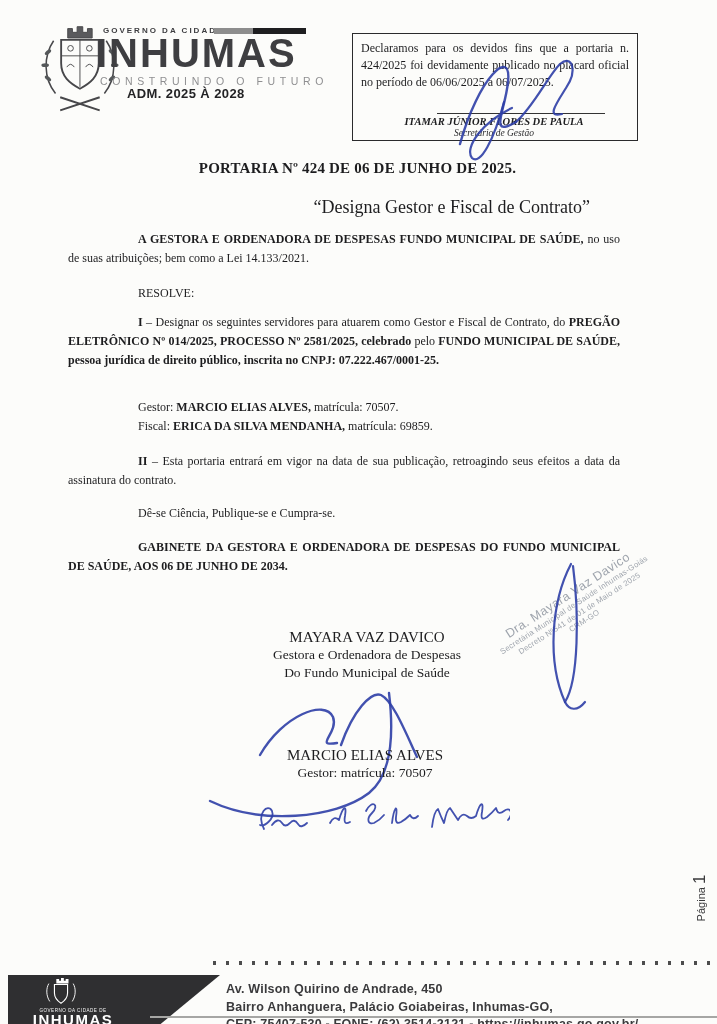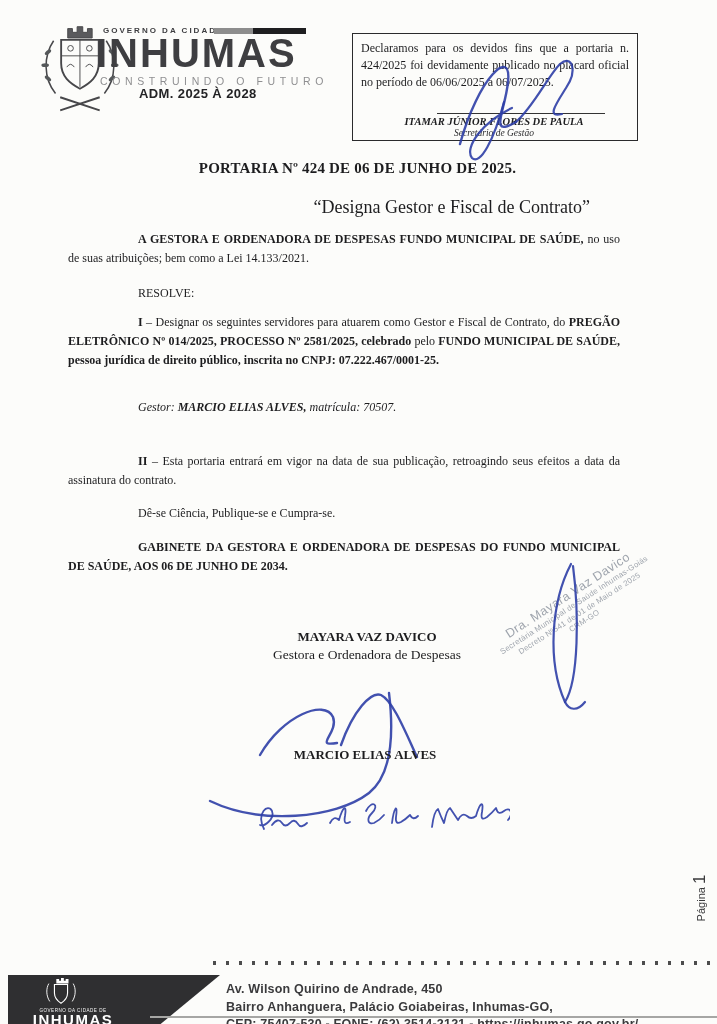--- a/index.html
+++ b/index.html
@@ -31,21 +31,21 @@
   .signer-title{font-size:9.5px;font-style:italic;text-align:center;width:230px;color:#2a2a2c;}
 
   
   .doc-title{width:545px;text-align:center;font-weight:bold;font-size:15px;letter-spacing:.2px;}
   .epigraph{width:505px;text-align:right;font-size:18px;}
   .para{left:68px;width:552px;font-size:12px;line-height:19px;text-align:justify;position:absolute;}
   .indent{text-indent:70px;}
   .nojust{text-align:left;}
 
   
-  .sig-name{font-weight:bold;font-size:13px;line-height:18px;}
+  .sig-name{font-weight:normal;font-size:15px;line-height:18px;}
   .sig-role{font-size:13.5px;line-height:18px;}
   .sig-block{text-align:center;}
 
   
   .stamp{width:215px;transform:rotate(-33deg);transform-origin:center;
     text-align:center;color:#9aa0a9;font-family:"Liberation Sans",sans-serif;opacity:.95;}
   .stamp-l1{font-size:12.5px;line-height:14px;letter-spacing:.5px;}
   .stamp-l2,.stamp-l3,.stamp-l4{font-size:7.8px;line-height:9.5px;letter-spacing:.3px;}
 
   
@@ -93,67 +93,70 @@
       <ellipse cx="85" cy="32" rx="4" ry="2" fill="#55585a" stroke="none" transform="rotate(40 85 32)"></ellipse>
       <ellipse cx="88" cy="46" rx="4" ry="2" fill="#55585a" stroke="none"></ellipse>
       <ellipse cx="85" cy="60" rx="4" ry="2" fill="#55585a" stroke="none" transform="rotate(-40 85 60)"></ellipse>
       <path d="M30 80 L72 94 M72 80 L30 94" stroke-width="2.2"></path>
     </g>
   </svg>
   <div class="abs gov-label" style="left:103px;top:26px;">GOVERNO DA CIDADE DE</div>
   <div class="abs brand-bar" style="left:214px;top:28px;"></div>
   <div class="abs city-name" style="left:96px;top:33px;">INHUMAS</div>
   <div class="abs slogan" style="left:100px;top:75px;">CONSTRUINDO O FUTURO</div>
-  <div class="abs adm" style="left:139px;top:86px;">ADM. 2025 À 2028</div>
+  <div class="abs adm" style="left:127px;top:86px;">ADM. 2025 À 2028</div>
 
   <div class="abs decl-box" style="left:352px;top:33px;">
     <div class="decl-text">Declaramos para os devidos fins que a portaria n. 424/2025 foi devidamente publicado no placard oficial no período de 06/06/2025 a 06/07/2025.</div>
     <div class="abs decl-sigline" style="left:84px;top:79px;"></div>
     <div class="abs signer-name" style="left:26px;top:82px;">ITAMAR JÚNIOR FLORES DE PAULA</div>
     <div class="abs signer-title" style="left:26px;top:94px;">Secretário de Gestão</div>
   </div>
   <svg class="abs ink" style="left:420px;top:36px;" width="200" height="145" viewBox="0 0 200 145">
     <path d="M40 108 C58 42, 92 10, 88 46 C85 76, 68 102, 96 86" stroke-width="2.4"></path>
     <path d="M96 86 C114 70, 128 40, 140 28 C152 18, 158 34, 146 52 C136 68, 126 82, 142 78" stroke-width="2.2"></path>
     <path d="M84 66 C74 104, 60 130, 52 122 C44 112, 62 86, 92 72" stroke-width="2.2"></path>
   </svg>
 
   <div class="abs doc-title" style="left:85px;top:160px;">PORTARIA Nº 424 DE 06 DE JUNHO DE 2025.</div>
   <div class="abs epigraph" style="left:85px;top:197px;">“Designa Gestor e Fiscal de Contrato”</div>
 
   <div class="para indent" style="top:230px;"><span class="b">A GESTORA E ORDENADORA DE DESPESAS FUNDO MUNICIPAL DE SAÚDE,</span><span> no uso de suas atribuições; bem como a Lei 14.133/2021.</span></div>
   <div class="para indent nojust" style="top:284px;"><span>RESOLVE:</span></div>
   <div class="para indent" style="top:313px;"><span class="b">I</span><span> – Designar os seguintes servidores para atuarem como Gestor e Fiscal de Contrato, do </span><span class="b">PREGÃO ELETRÔNICO Nº 014/2025, PROCESSO Nº 2581/2025, celebrado</span><span> pelo </span><span class="b">FUNDO MUNICIPAL DE SAÚDE, pessoa jurídica de direito público, inscrita no CNPJ: 07.222.467/0001-25.</span></div>
-  <div class="para indent nojust" style="top:398px;font-style:italic;"><span>Gestor: </span><span class="b">MARCIO ELIAS ALVES,</span><span> matrícula: 70507.</span></div>
+  <div class="para indent nojust" style="top:398px;"><span>Gestor: </span><span class="b">MARCIO ELIAS ALVES,</span><span> matrícula: 70507.</span></div>
+  <div class="para indent nojust" style="top:417px;"><span>Fiscal: </span><span class="b">ERICA DA SILVA MENDANHA,</span><span> matrícula: 69859.</span></div>
   <div class="para indent nojust" style="top:504px;"><span>Dê-se Ciência, Publique-se e Cumpra-se.</span></div>
   <div class="para indent" style="top:452px;"><span class="b">II</span><span> – Esta portaria entrará em vigor na data de sua publicação, retroagindo seus efeitos a data da assinatura do contrato.</span></div>
   <div class="para indent" style="top:538px;"><span class="b">GABINETE DA GESTORA E ORDENADORA DE DESPESAS DO FUNDO MUNICIPAL DE SAÚDE, AOS 06 DE JUNHO DE 2034.</span></div>
 
   <div class="abs sig-block" style="left:242px;top:628px;width:250px;">
     <div class="sig-name">MAYARA VAZ DAVICO</div>
     <div class="sig-role">Gestora e Ordenadora de Despesas</div>
+    <div class="sig-role">Do Fundo Municipal de Saúde</div>
   </div>
   <div class="abs stamp" style="left:468px;top:586px;">
     <div class="stamp-l1">Dra. Mayara Vaz Davico</div>
     <div class="stamp-l2">Secretária Municipal de Saúde Inhumas-Goiás</div>
     <div class="stamp-l3">Decreto Nº541 de 01 de Maio de 2025</div>
     <div class="stamp-l4">CRM-GO</div>
   </div>
   <svg class="abs ink" style="left:535px;top:552px;" width="90" height="160" viewBox="0 0 90 160">
     <path d="M36 12 C16 50, 12 110, 30 150 C44 128, 44 60, 38 14" stroke-width="2.2"></path>
     <path d="M30 150 C34 158, 42 160, 50 150" stroke-width="2.2"></path>
   </svg>
 
   <svg class="abs ink" style="left:205px;top:683px;" width="240" height="150" viewBox="0 0 240 150">
     <path d="M55 72 C78 32, 120 16, 128 34 C134 50, 108 64, 132 60" stroke-width="2.4"></path>
     <path d="M136 62 C148 28, 166 8, 176 12 C188 18, 200 48, 212 74" stroke-width="2.4"></path>
     <path d="M184 10 C190 60, 184 94, 164 110 C130 136, 55 142, 5 118" stroke-width="2.4"></path>
   </svg>
   <div class="abs sig-block" style="left:255px;top:746px;width:220px;">
     <div class="sig-name">MARCIO ELIAS ALVES</div>
+    <div class="sig-role">Gestor: matrícula: 70507</div>
   </div>
 
   <svg class="abs ink" style="left:250px;top:797px;" width="260" height="46" viewBox="0 0 260 46">
     <path d="M14 32 C6 16, 18 6, 22 14 C25 22, 14 30, 10 28 M22 28 q6 -8 10 -2 q3 5 8 0 q4 -5 8 1 q3 5 9 -1" stroke-width="1.8"></path>
     <path d="M80 26 q4 -8 9 -3 c4 -14 8 -16 6 -4 q-2 10 5 6" stroke-width="1.8"></path>
     <path d="M116 14 c6 -12 14 -6 6 2 c-6 6 -4 12 2 10 q6 -3 10 -8 m8 8 c2 -16 6 -20 4 -6 q-1 8 5 5 q5 -3 9 -7 q3 6 8 1" stroke-width="1.8"></path>
     <path d="M182 30 q2 -16 6 -18 q3 8 6 14 q3 -14 6 -15 q4 6 8 12 q4 -8 9 -4 q4 4 9 0 c4 -14 8 -16 6 -4 q-2 10 5 5 q5 -4 9 -9 q2 8 8 3 c6 -5 10 2 4 9" stroke-width="1.8"></path>
   </svg>
 
   <div class="abs page-marker" style="left:662px;top:888px;">

